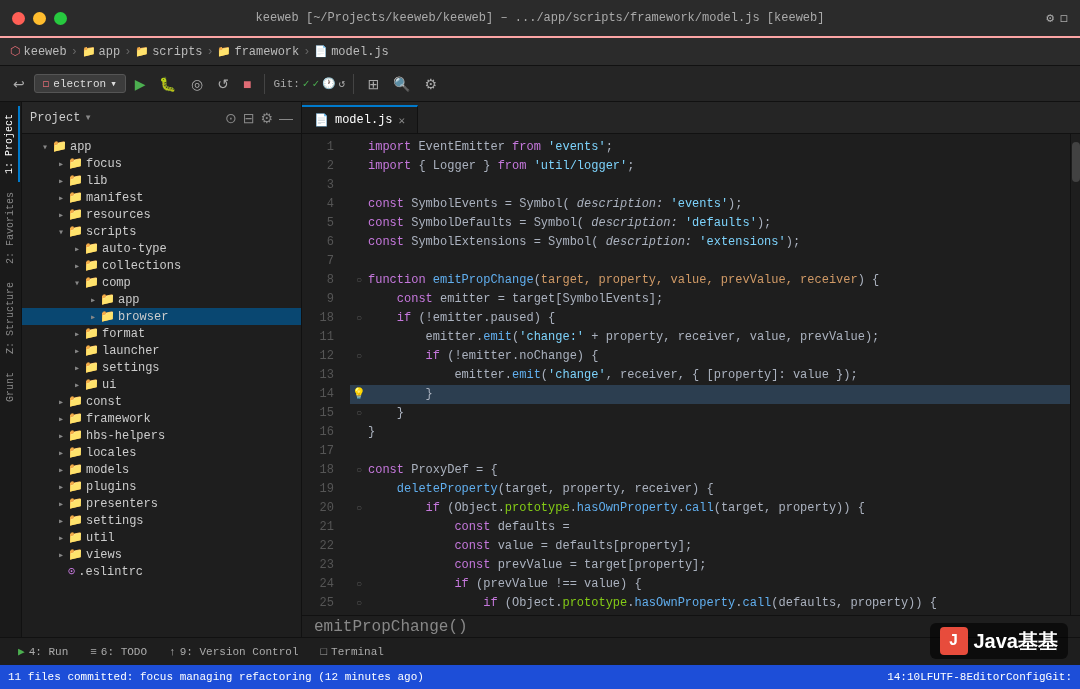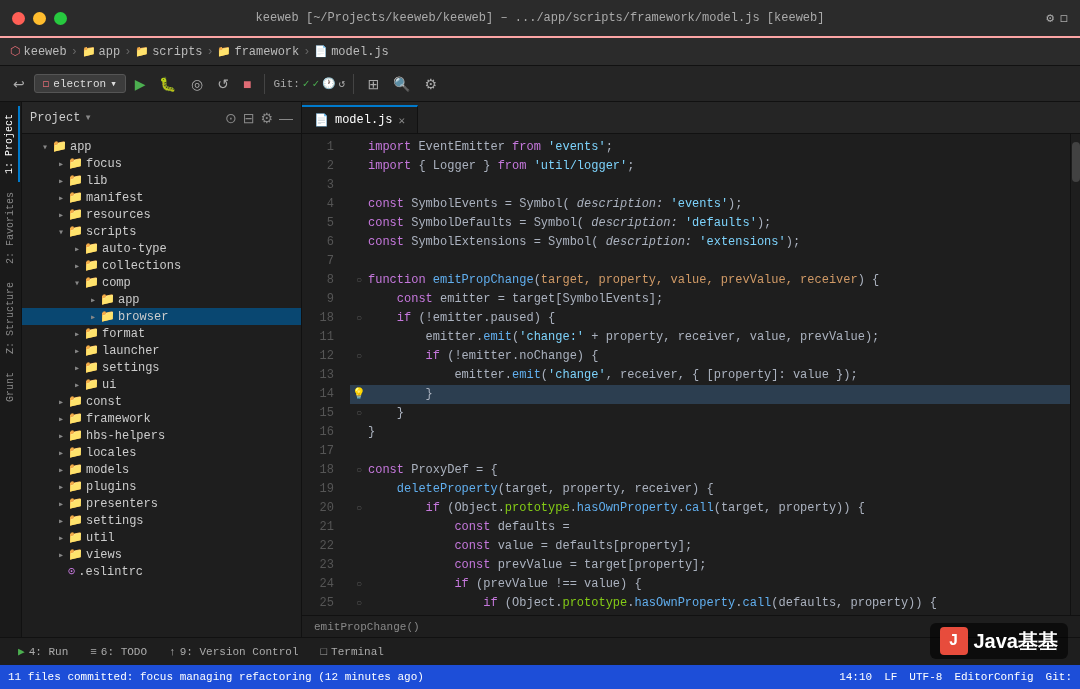--- a/index.html
+++ b/index.html
@@ -342,21 +342,21 @@
       height: 24px;
       background: #1d4ed8;
       display: flex;
       align-items: center;
       justify-content: space-between;
       padding: 0 8px;
       font-size: 11px;
       color: #fff;
     }
     #statusbar-left { display: flex; align-items: center; gap: 12px; }
-    #statusbar-right { display: flex; align-items: center; gap: 12px; }
+    #statusbar-right { display: flex; align-items: center; }
 
     
     #bottombar {
       height: 28px;
       background: #1e1e1e;
       display: flex;
       align-items: center;
       padding: 0 8px;
       gap: 2px;
       border-top: 1px solid #111;
@@ -850,21 +850,21 @@
           <span class="gutter"></span>
           <span>                    target[property] </span><span class="eq">=</span><span> value;</span>
         </div>
 
       </div>
       <div id="editor-scrollbar">
         <div class="scrollbar-thumb"></div>
       </div>
     </div>
 
-    <div style="height:22px;background:#1e1e1e;border-top:1px solid #111;display:flex;align-items:center;padding:0 12px;font-size:11px;color:#888;">
+    <div style="height:22px;background:#1e1e1e;border-top:1px solid #111;display:flex;align-items:center;padding:0 12px;font-size:16px;color:#888;">
       <span>emitPropChange()</span>
     </div>
   </div>
 </div>
 
 <div id="bottombar">
   <div class="bottom-tab">
     <span style="color:#4caf50">▶</span>
     <span style="color:#aaa">4: Run</span>
   </div>

